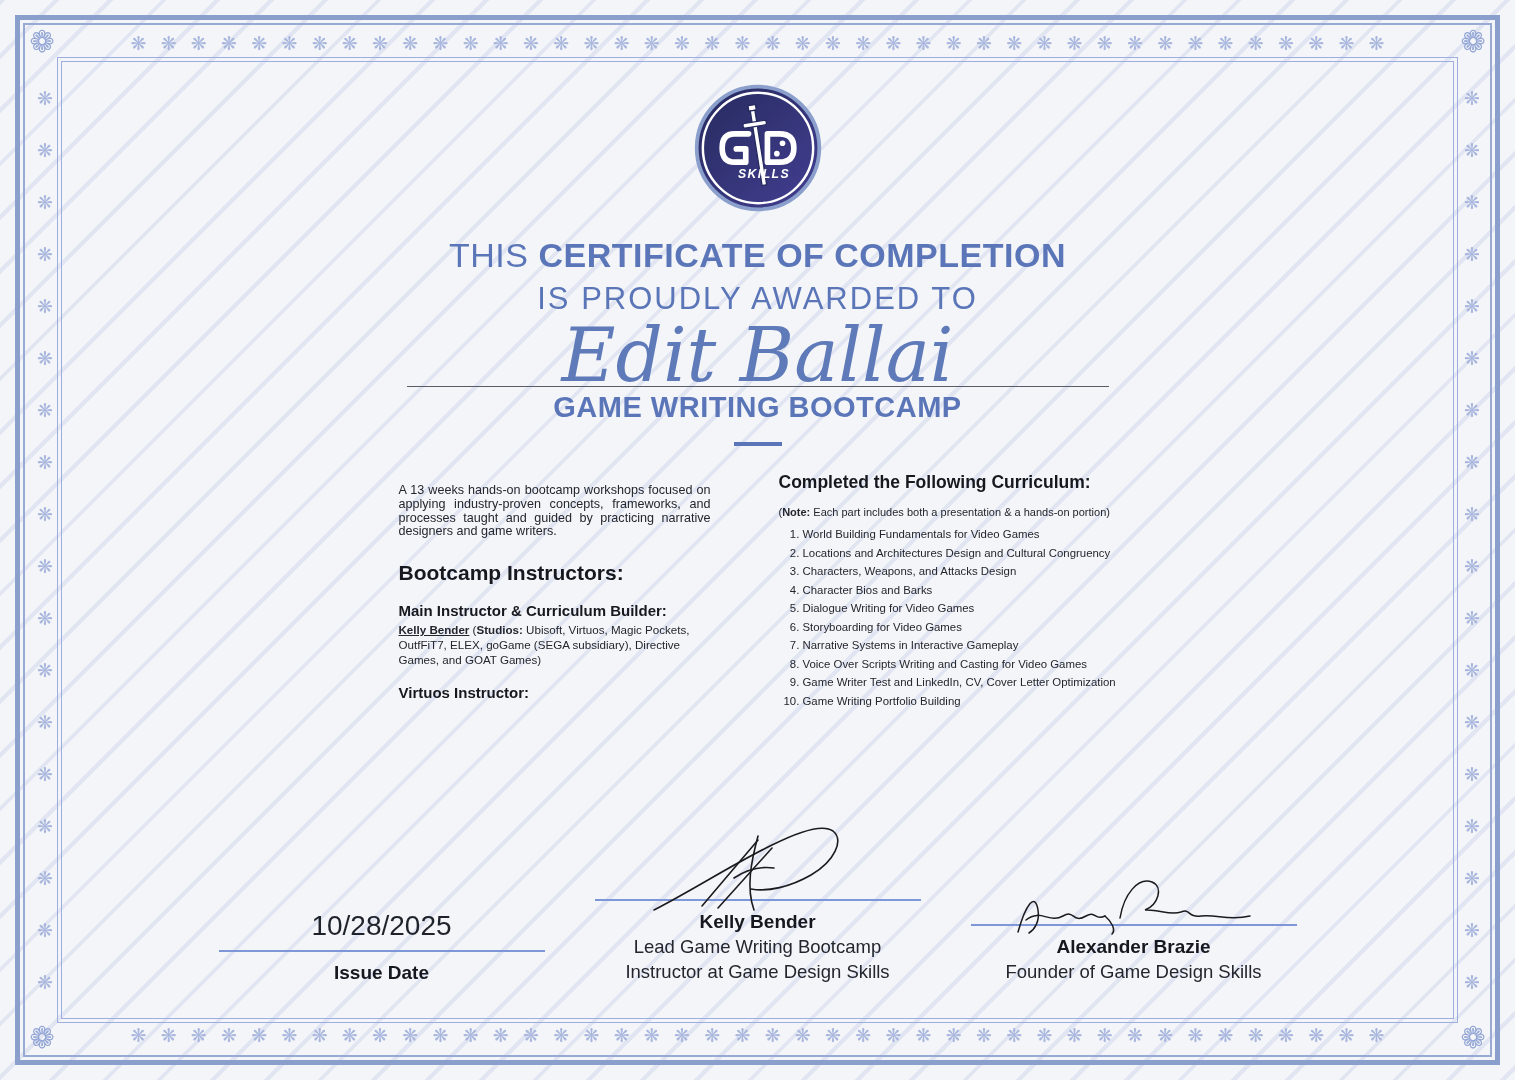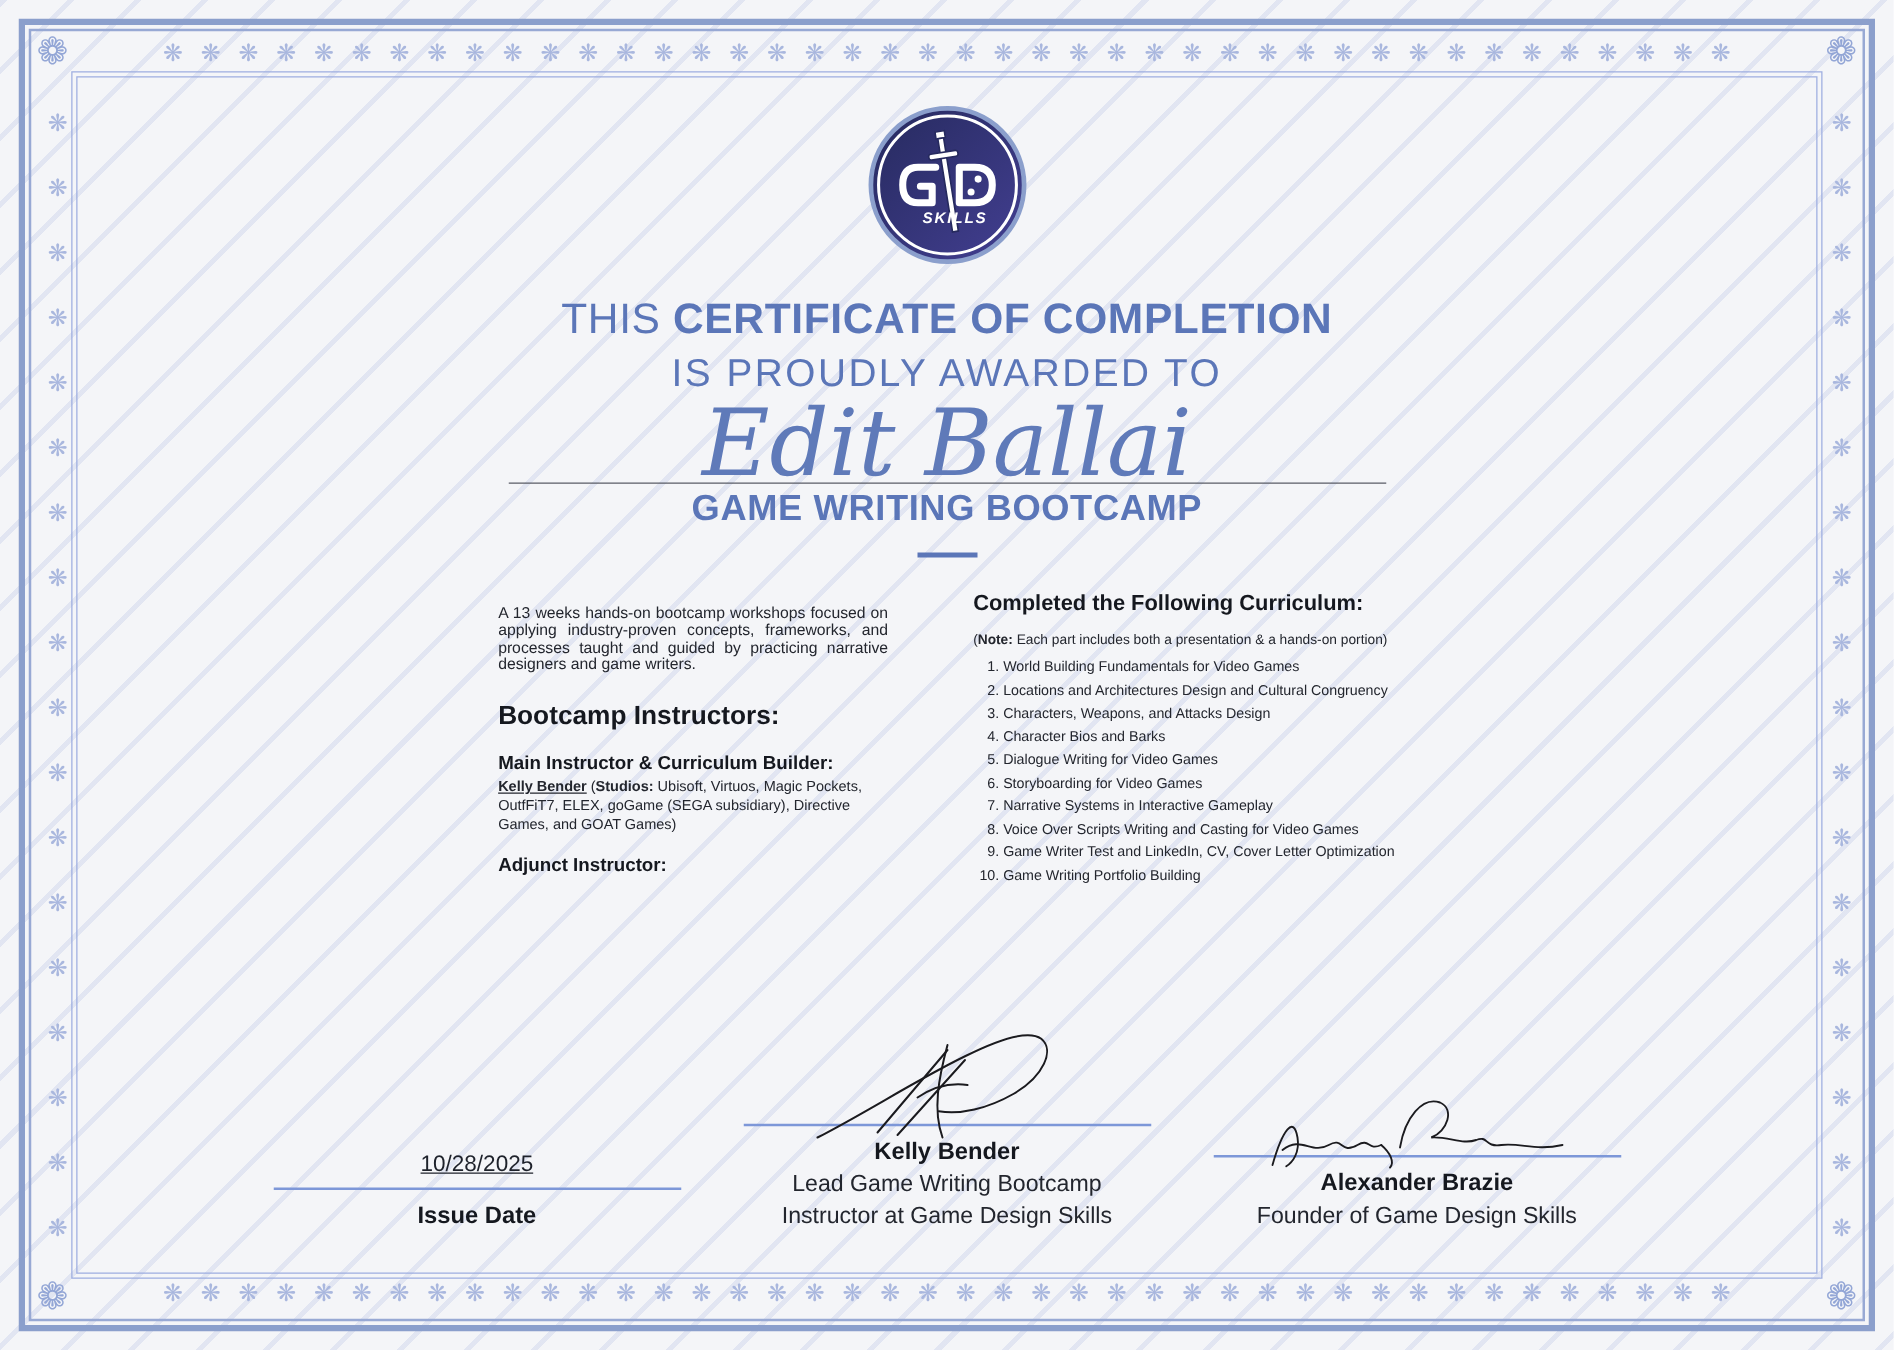--- a/index.html
+++ b/index.html
@@ -60,21 +60,21 @@
   .curr-heading { font-size:17.5px; font-weight:700; color:#15181f; }
   .curr-note { margin-top:13px; font-size:11px; color:#23262e; }
   .curr-list { margin-top:10px; padding-left:24px; }
   .curr-list li { font-size:11.4px; margin-bottom:6.5px; color:#23262e; }
 
   
   .footer { margin-top:auto; width:1078px; display:flex; justify-content:space-between; align-items:flex-end; }
   .sig-block { width:326px; display:flex; flex-direction:column; align-items:center; text-align:center; }
   .sig-svg { display:block; margin-bottom:-14px; position:relative; z-index:2; }
   .sig-line { width:100%; border-top:2px solid #7d97d8; }
-  .issue-value { font-size:18px; color:#1e222b; margin-bottom:8px;text-decoration:underline; }
+  .issue-value { font-size:28px; color:#1e222b; margin-bottom:8px; }
   .sig-name { margin-top:10px; font-size:19px; font-weight:700; color:#15181f; }
   .sig-title { margin-top:2px; font-size:18.5px; line-height:1.32; color:#23262e; }
 
   .logo-skills { font-style:italic; font-weight:700; letter-spacing:1.5px; }
 </style>
 </head>
 <body>
 
 <div class="page">
   <div class="frame-outer">
@@ -128,21 +128,21 @@
 
             <div class="columns">
               <div class="col-left">
                 <p class="description">A 13 weeks hands-on bootcamp workshops focused on applying industry-proven concepts, frameworks, and processes taught and guided by practicing narrative designers and game writers.</p>
 
                 <div class="sec-heading">Bootcamp Instructors:</div>
 
                 <div class="role-heading">Main Instructor &amp; Curriculum Builder:</div>
                 <p class="instr-line"><span class="instr-name">Kelly Bender</span><span> (</span><span class="bold">Studios:</span><span> Ubisoft, Virtuos, Magic Pockets, OutfFiT7, ELEX, goGame (SEGA subsidiary), Directive Games, and GOAT Games)</span></p>
 
-                <div class="role-heading">Adjunct Instructor:</div>
+                <div class="role-heading">Virtuos Instructor:</div>
               </div>
 
               <div class="col-right">
                 <div class="curr-heading">Completed the Following Curriculum:</div>
                 <p class="curr-note"><span>(</span><span class="bold">Note:</span><span> Each part includes both a presentation &amp; a hands-on portion)</span></p>
                 <ol class="curr-list">
                   <li>World Building Fundamentals for Video Games</li>
                   <li>Locations and Architectures Design and Cultural Congruency</li>
                   <li>Characters, Weapons, and Attacks Design</li>
                   <li>Character Bios and Barks</li>

